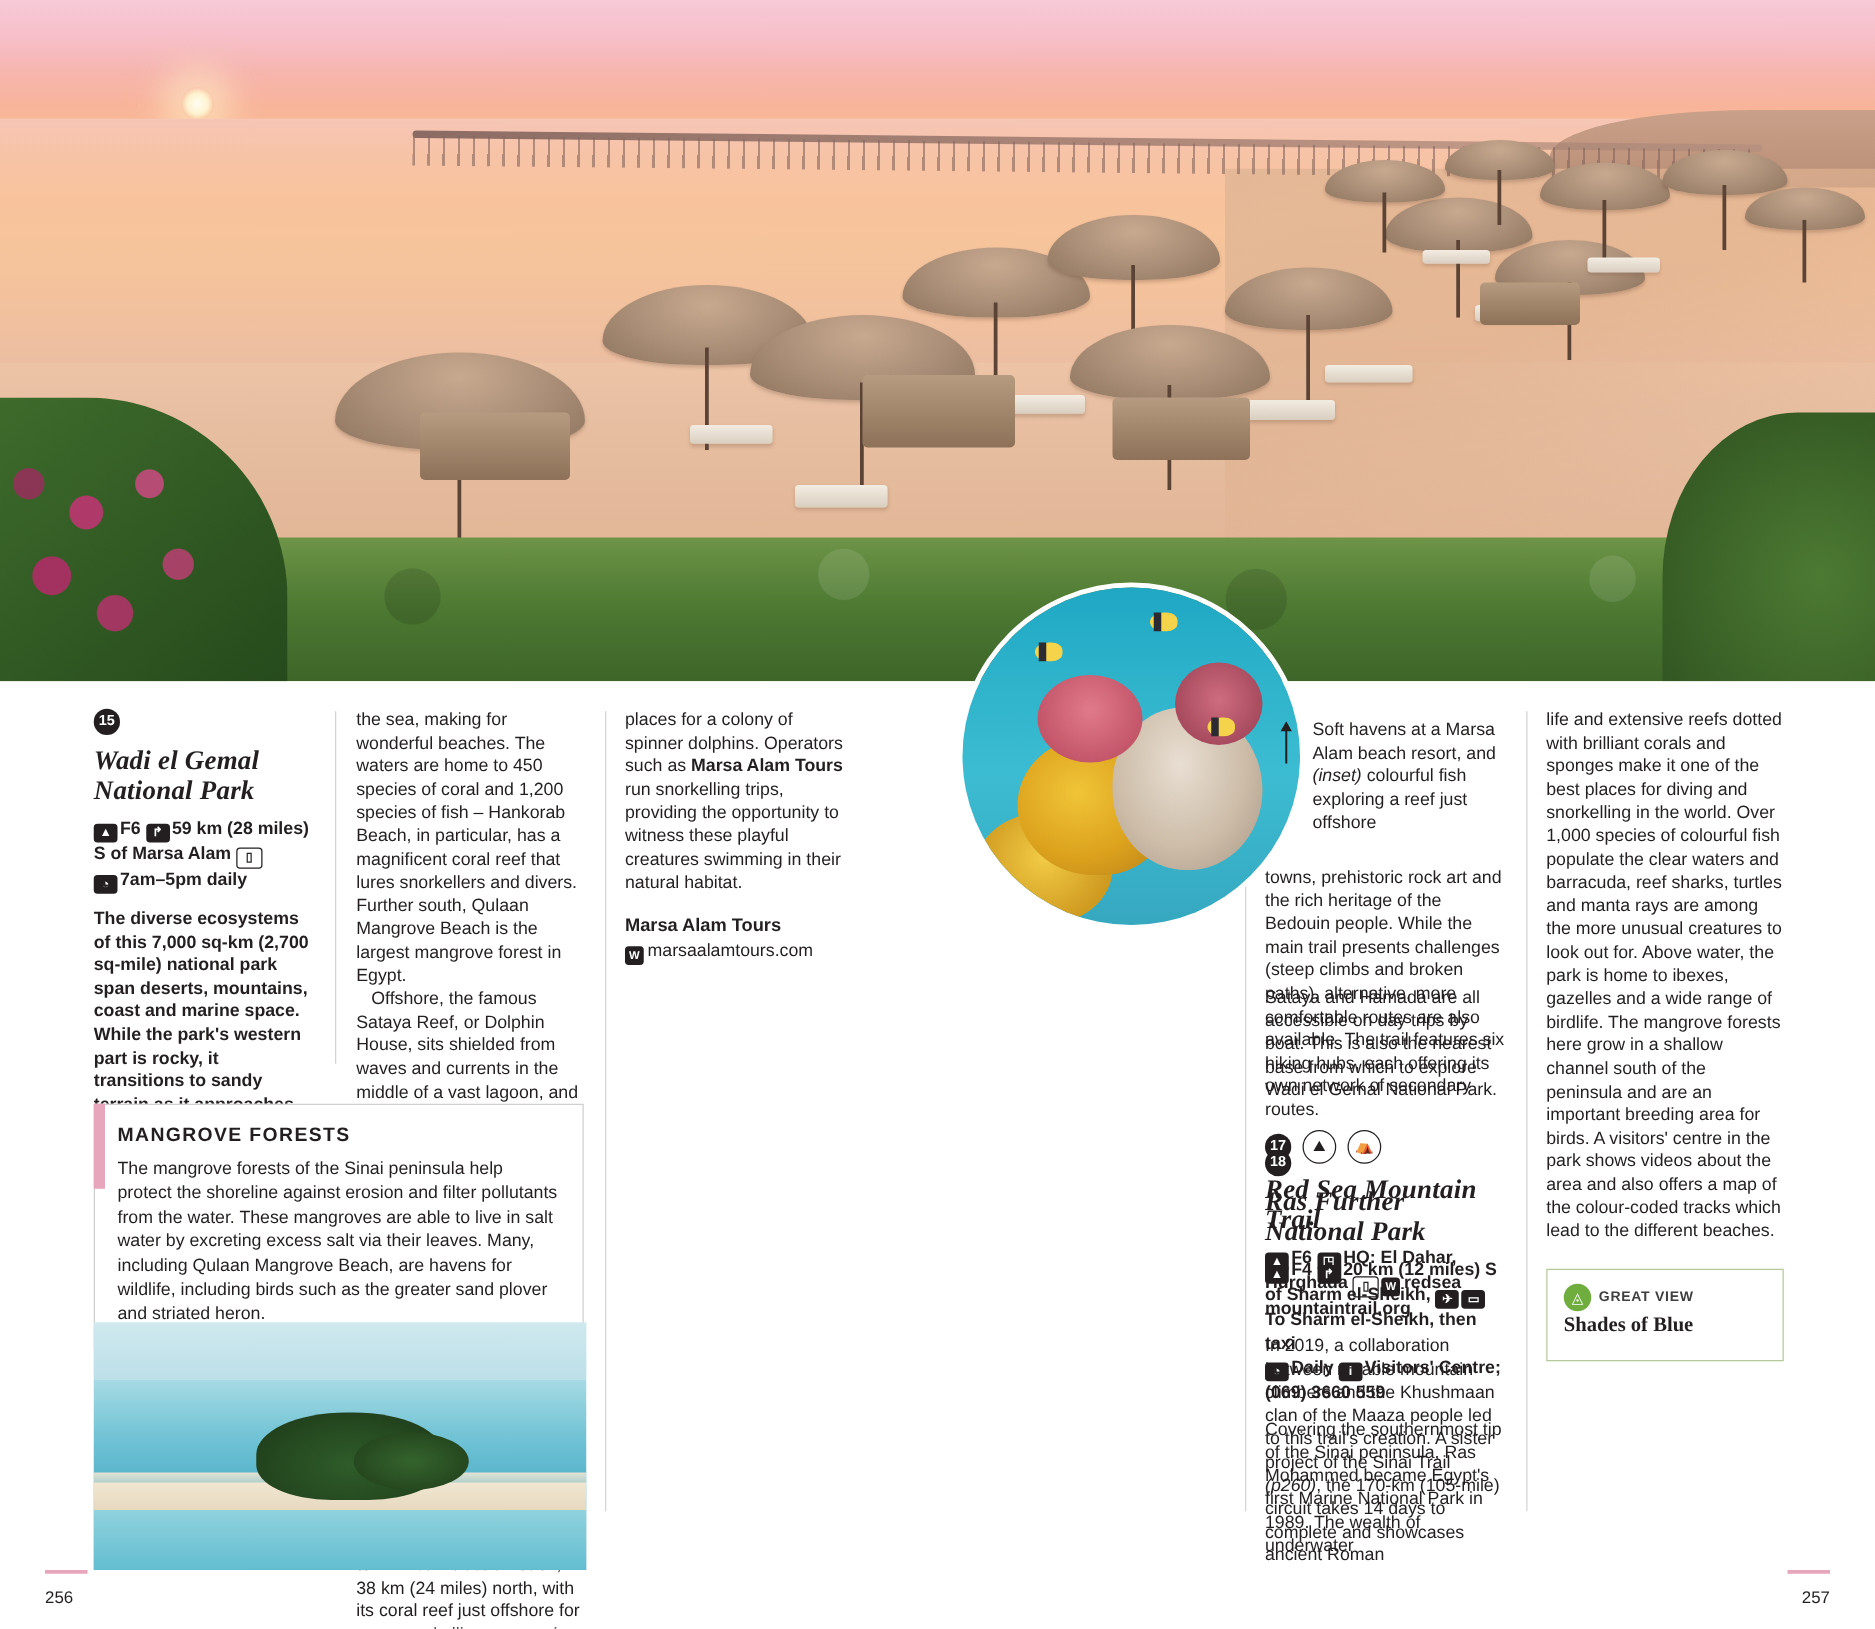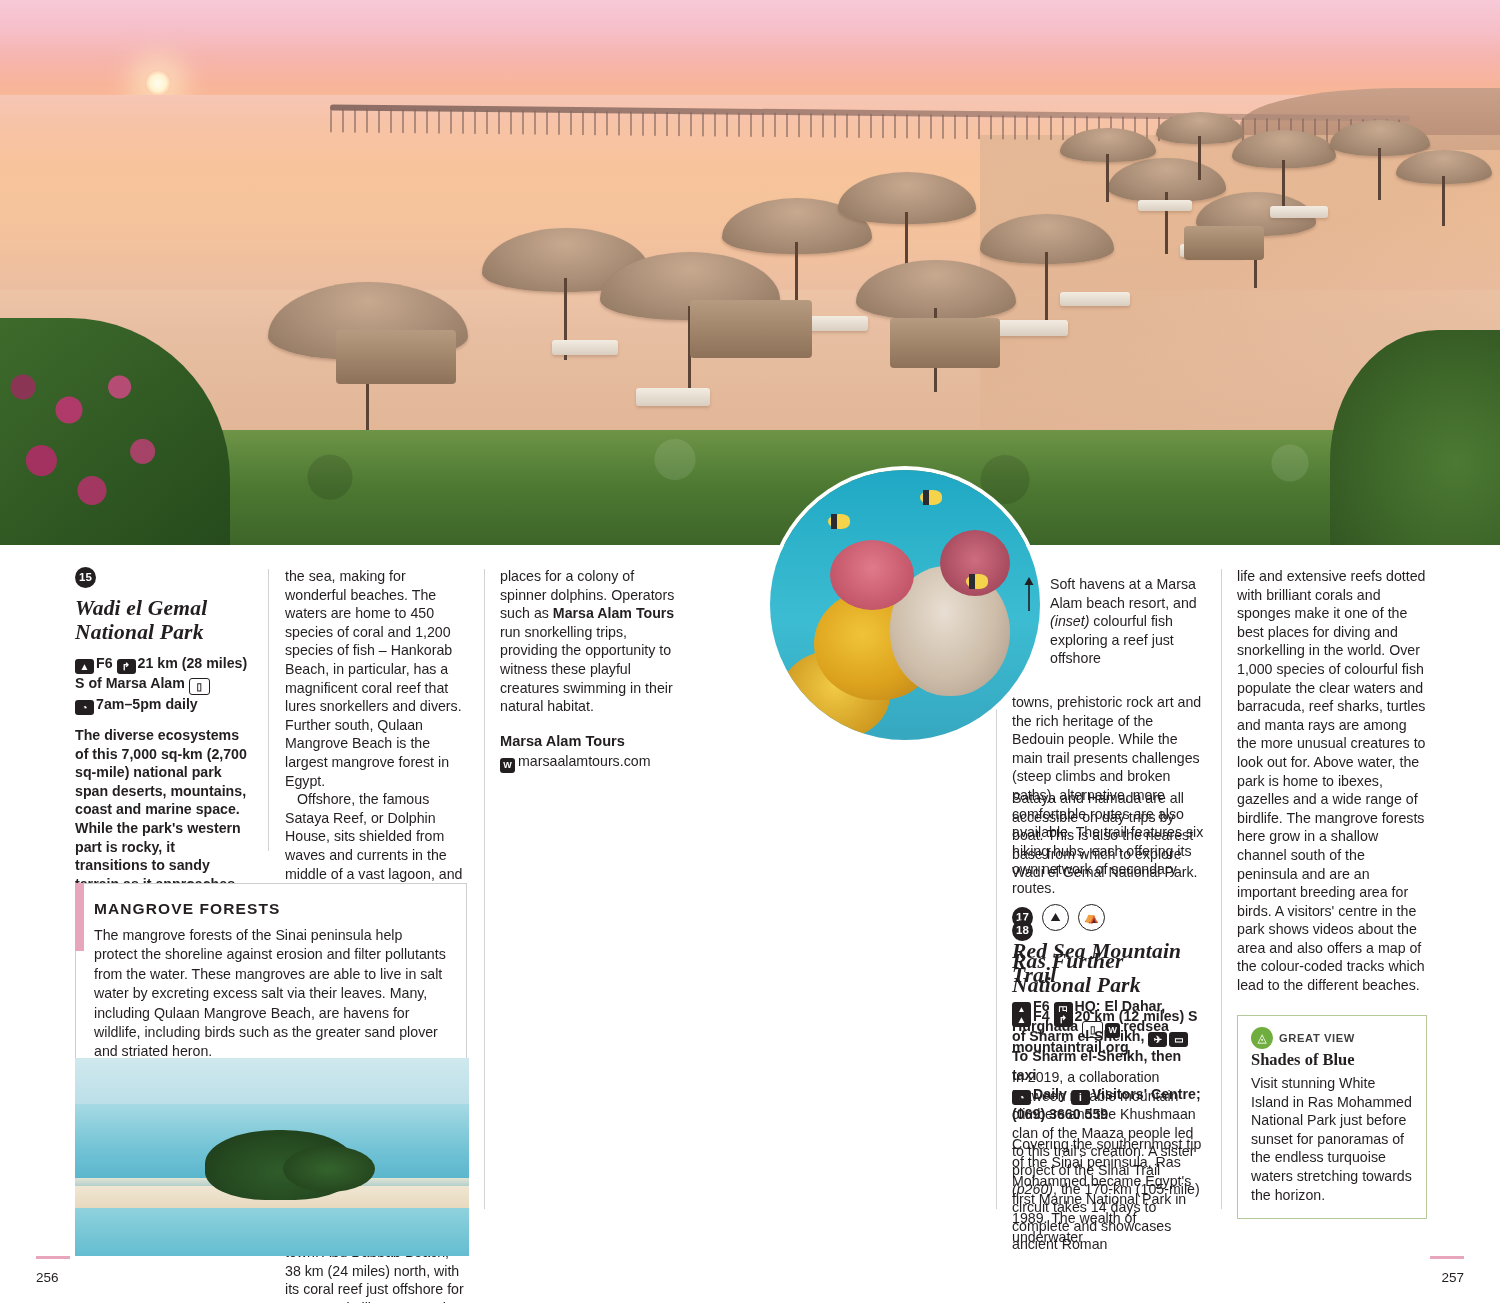--- a/index.html
+++ b/index.html
@@ -518,21 +518,21 @@
   </div>
 
   <div class="col col1">
     <span class="num-badge">15</span>
     <div class="poi-head">
       <span>Wadi el Gemal</span><br>
       <span>National Park</span>
     </div>
     <div class="meta">
       <span class="ic">▲</span><span>F6</span>
-      <span class="ic">↱</span><span>21 km (28 miles)</span>
+      <span class="ic">↱</span><span>59 km (28 miles)</span>
       <span>S of Marsa Alam</span>
       <span class="ic hollow">▯</span><br>
       <span class="ic clock"></span><span>7am–5pm daily</span>
     </div>
     <p class="body-text">The diverse ecosystems of this 7,000 sq-km (2,700 sq-mile) national park span deserts, mountains, coast and marine space. While the park's western part is rocky, it transitions to sandy terrain as it approaches</p>
   </div>
 
   <div class="col col2">
     <p>the sea, making for wonderful beaches. The waters are home to 450 species of coral and 1,200 species of fish – Hankorab Beach, in particular, has a magnificent coral reef that lures snorkellers and divers. Further south, Qulaan Mangrove Beach is the largest mangrove forest in Egypt.</p>
     <p>Offshore, the famous Sataya Reef, or Dolphin House, sits shielded from waves and currents in the middle of a vast lagoon, and provides a sanc-</p>
@@ -652,20 +652,19 @@
     <div class="fp-tree"></div>
     <div class="fp-tree2"></div>
   </div>
 
   <div class="greatview">
     <div class="gv-head">
       <span class="gv-badge">◬</span>
       <span class="gv-label">GREAT VIEW</span>
     </div>
     <div class="gv-title">Shades of Blue</div>
-    <div class="gv-body">Visit stunning White Island in Ras Mohammed National Park just before sunset for panoramas of the endless turquoise waters stretching towards the horizon.</div>
   </div>
 
   <div class="folio-rule folio-rule-left"></div>
   <div class="folio-rule folio-rule-right"></div>
   <div class="folio folio-left">256</div>
   <div class="folio folio-right">257</div>
 </div>
 
 </body></html>

